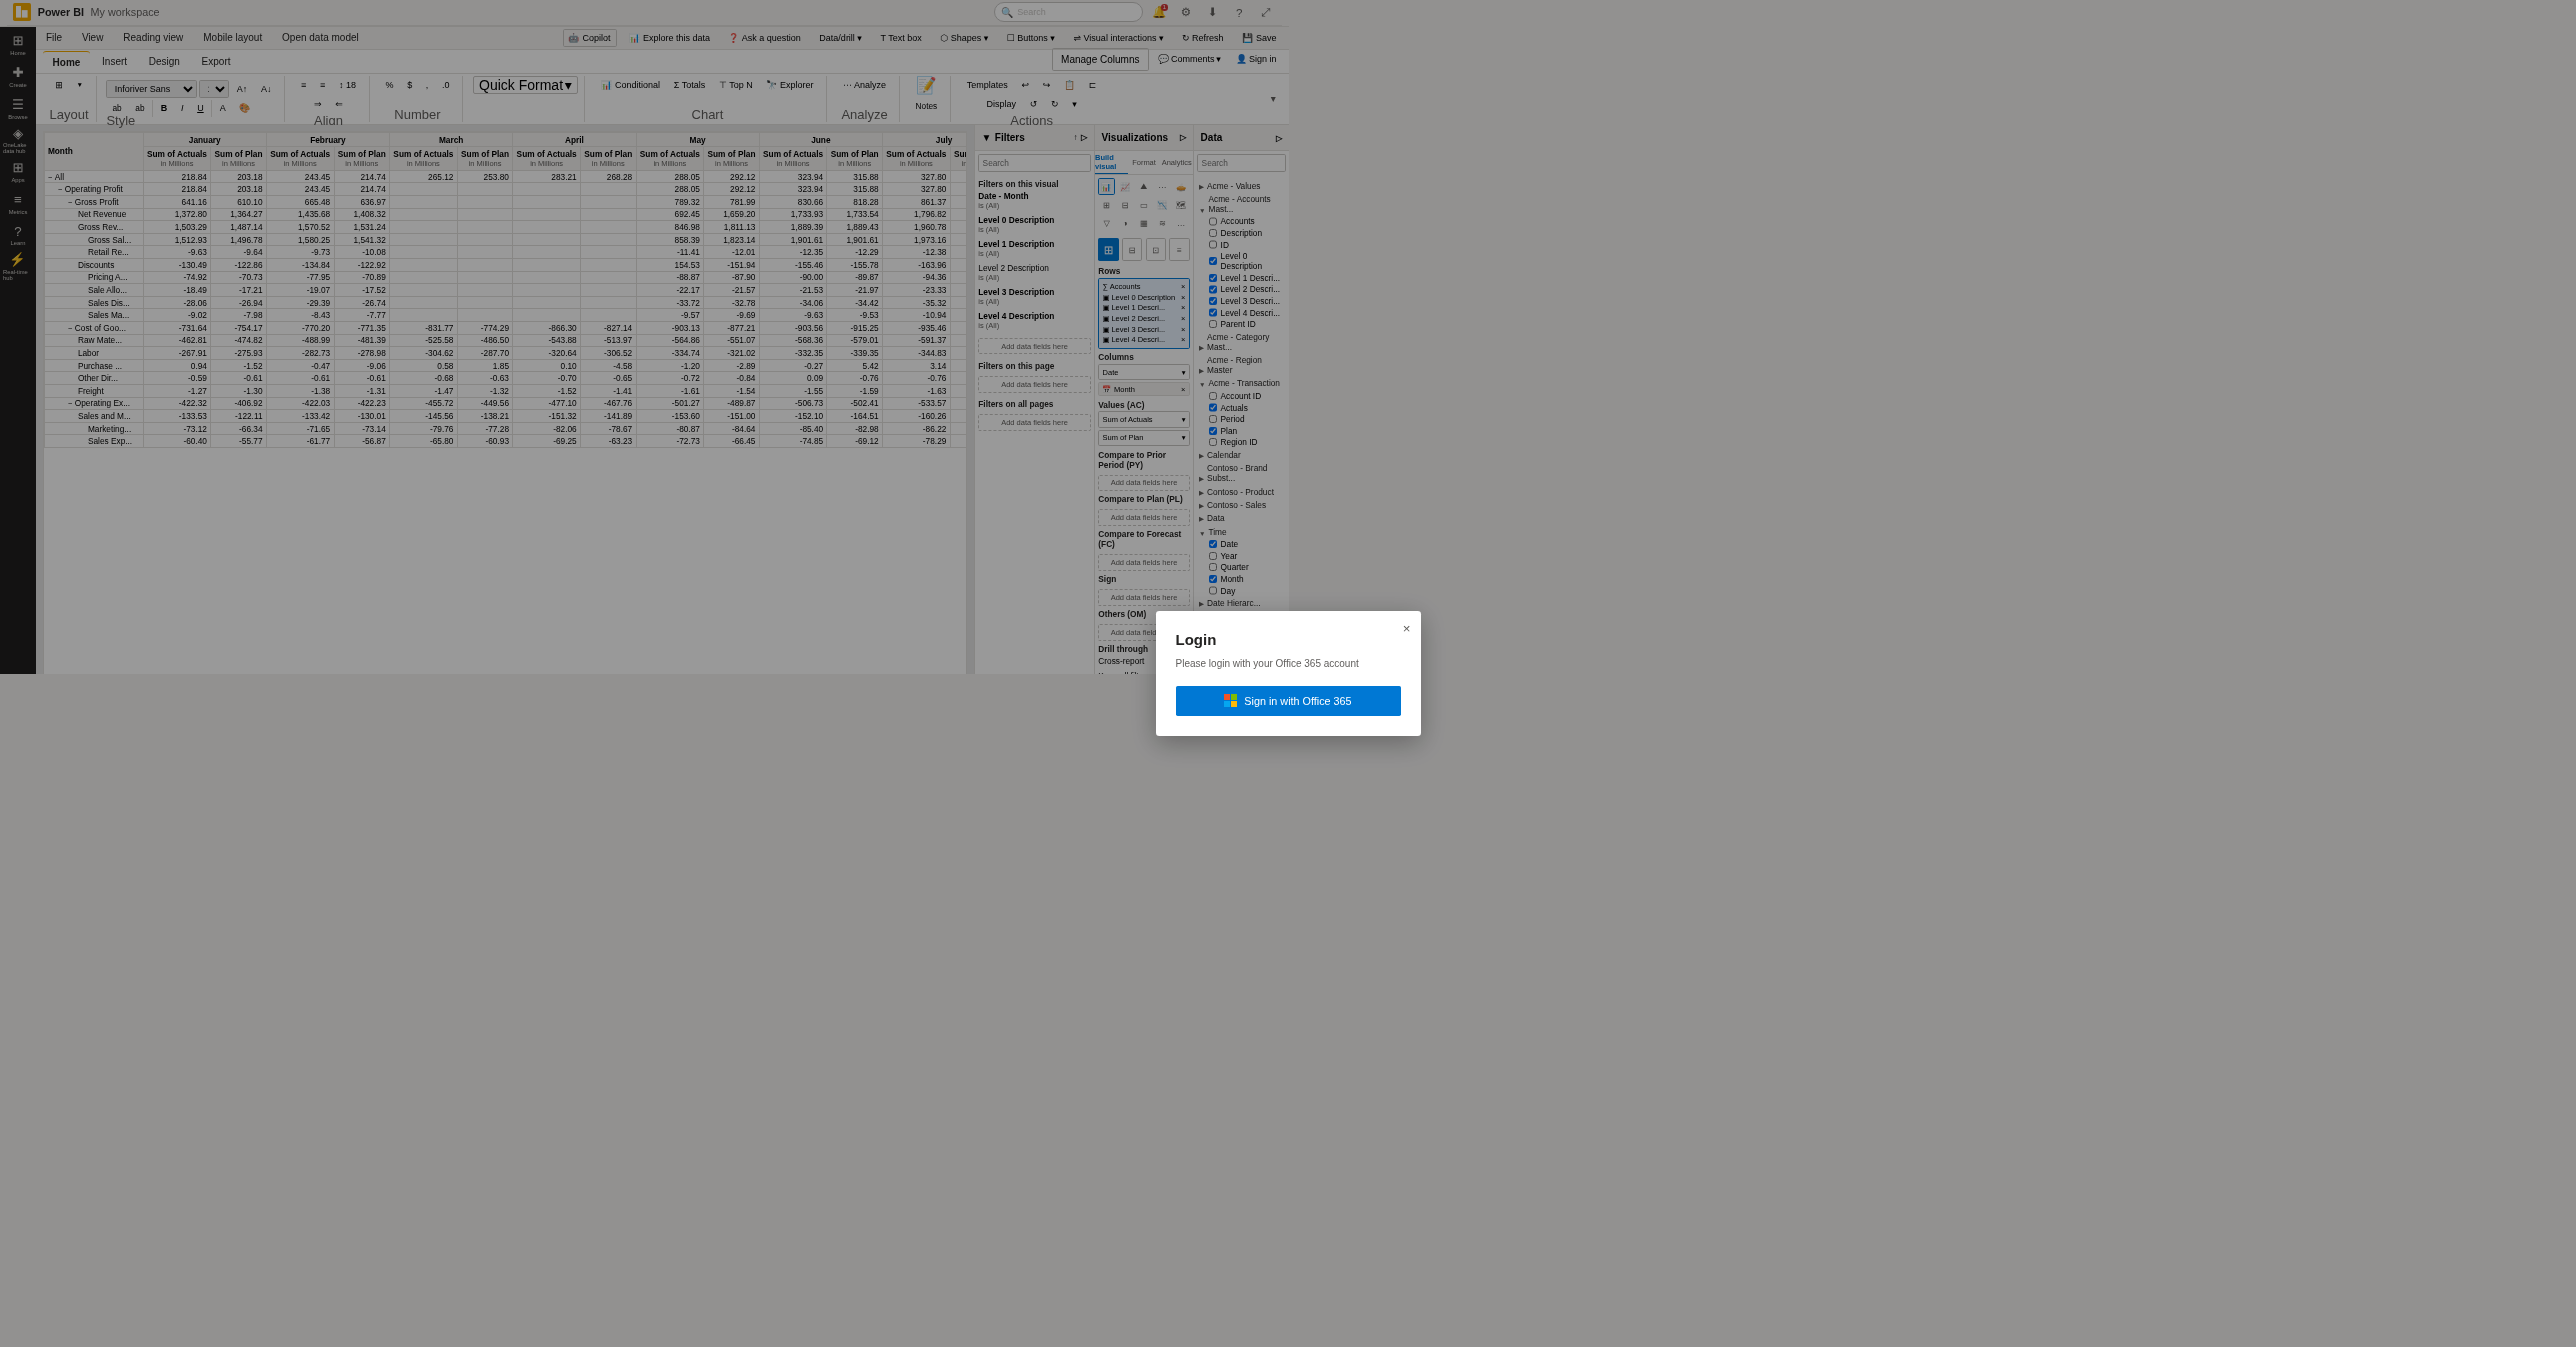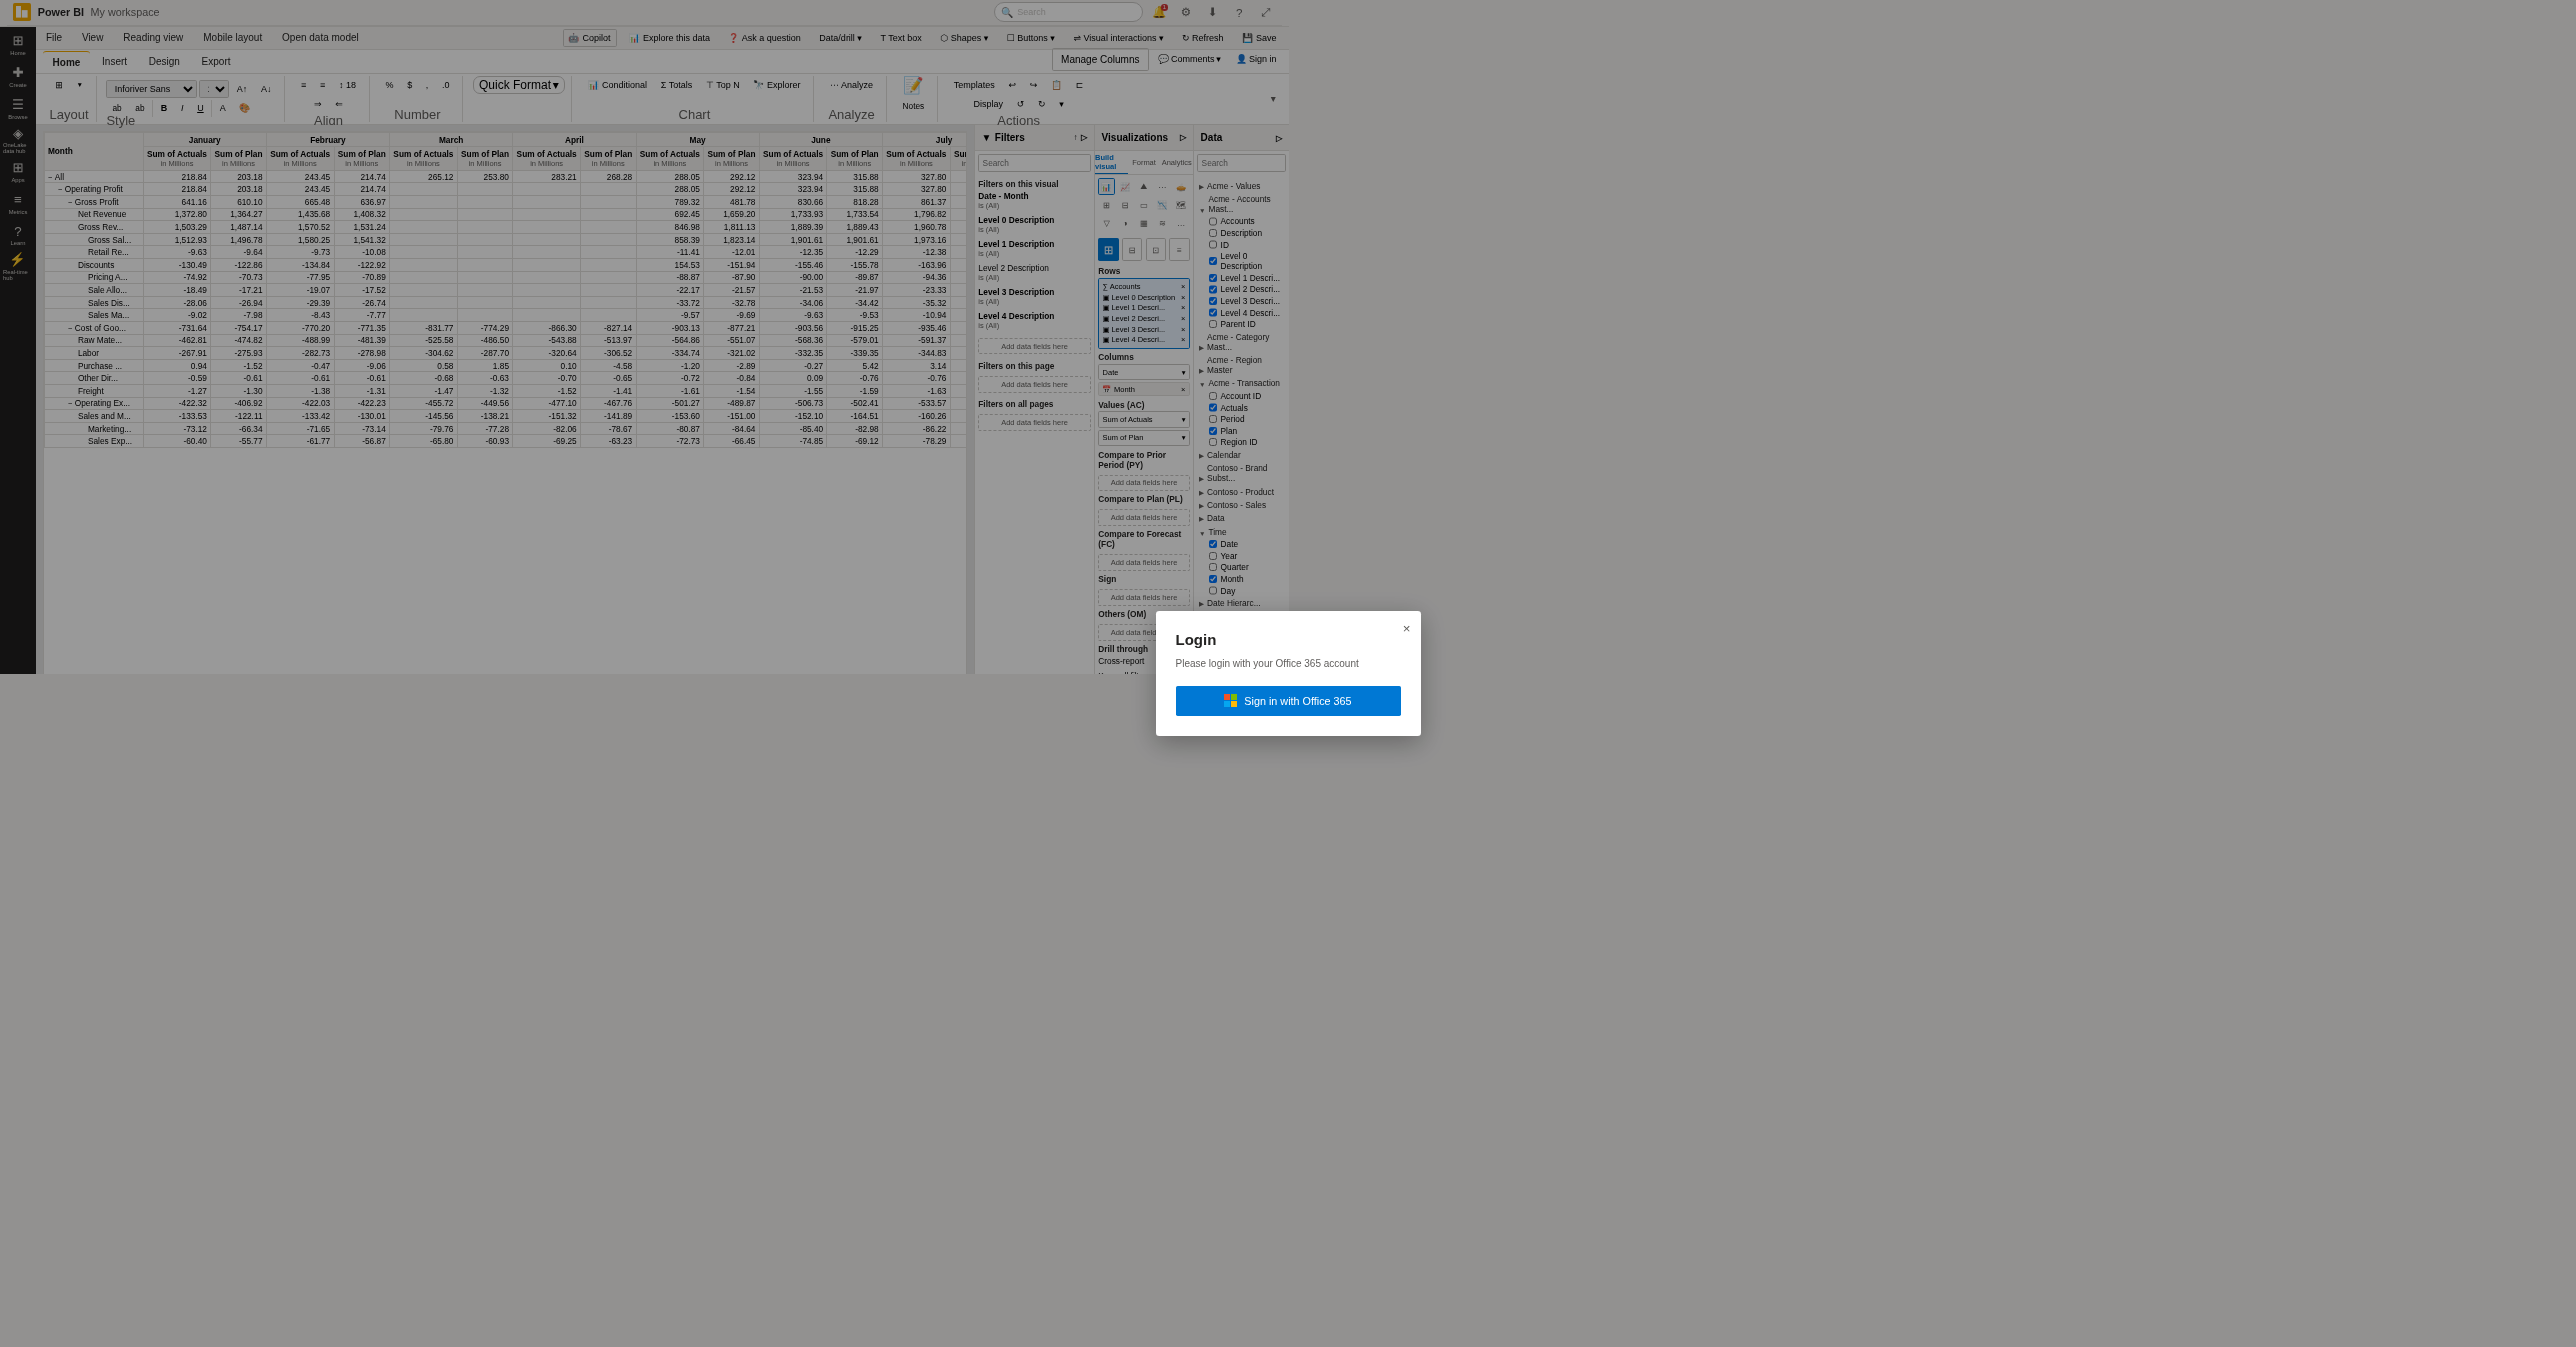--- a/index.html
+++ b/index.html
@@ -115,25 +115,25 @@
       cursor: pointer;
       border-radius: 1.7px;
       display: flex;
       align-items: center;
       gap: 3.3px;
       margin-left: auto;
     }
     .quick-format-btn {
       height: 18px;
       padding: 0 5px;
-      font-size: 12px;
+      font-size: 14px;
       background: transparent;
       border: 0.8px solid #c8c6c4;
       cursor: pointer;
-      border-radius: 7px;
+      border-radius: 2px;
       display: flex;
       align-items: center;
       gap: 1.7px;
     }
 
     
     .left-sidebar {
       width: 36px;
       background: #201f1e;
       display: flex;
@@ -878,21 +878,21 @@
     <td class="text-cell" style="min-width:99px;"><span style="padding-left:20px;"><span style="cursor:pointer;font-size:7.5px;margin-right:2.5px;">−</span>Gross Profit</span></td>
     <td>641.16</td>
     <td>610.10</td>
     <td>665.48</td>
     <td>636.97</td>
     <td></td>
     <td></td>
     <td></td>
     <td></td>
     <td>789.32</td>
-    <td>481.78</td>
+    <td>781.99</td>
     <td>830.66</td>
     <td>818.28</td>
     <td>861.37</td>
     <td>865.18</td>
   </tr>
                   <tr>
     <td class="text-cell" style="min-width:99px;"><span style="padding-left:30px;">Net Revenue</span></td>
     <td>1,372.80</td>
     <td>1,364.27</td>
     <td>1,435.68</td>

